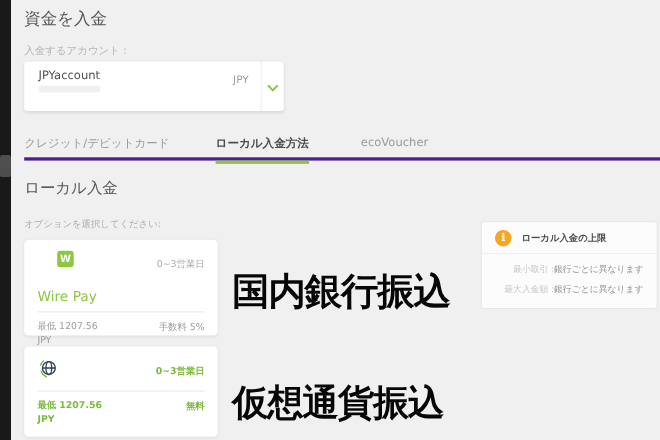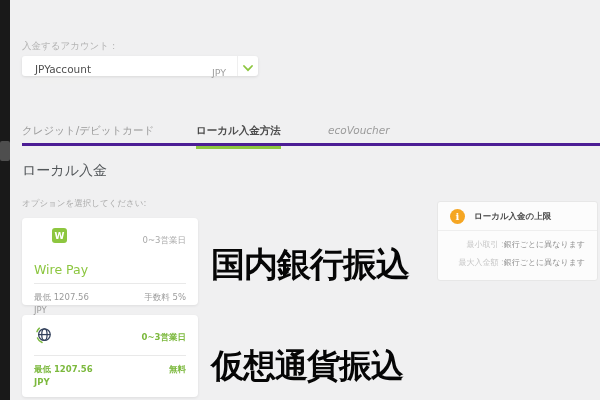--- a/index.html
+++ b/index.html
@@ -8,34 +8,34 @@
   #screen { position:relative; width:600px; height:400px; overflow:hidden; background:#f0f0f1; }
 
   
   .left-bar { position:absolute; left:0; top:0; width:10px; height:400px; background:#191919; }
   .left-bar .thumb { position:absolute; left:0; top:141px; width:10px; height:20px; background:#4e4e4e; border-radius:2px; }
 
   .page-title { position:absolute; left:22px; top:8px; font-size:15px; color:#53575a; }
   .account-label { position:absolute; left:22px; top:40px; font-size:9.5px; color:#b4b4b4; }
 
   
-  .dropdown { position:absolute; left:22px; top:56px; width:236px; height:20px; background:#fff;
+  .dropdown { position:absolute; left:22px; top:56px; width:236px; height:45px; background:#fff;
               border-radius:3px; box-shadow:0 1px 3px rgba(0,0,0,0.10); display:flex; }
   .dd-main { position:relative; flex:1; }
   .dd-name { position:absolute; left:13px; top:7px; font-size:10.5px; font-weight:500; color:#4f4f4f; }
   .dd-redacted { position:absolute; left:13px; top:22px; width:56px; height:6px; background:#f0f0f0; border-radius:2px; }
   .dd-currency { position:absolute; right:11px; top:11px; font-size:9.5px; color:#9e9e9e; }
   .dd-caret { width:21px; border-left:1px solid #efefef; display:flex; align-items:center; justify-content:center; }
 
   
   .tabs { position:absolute; left:22px; top:121px; width:578px; height:25px; border-bottom:3px solid #4c1d95; }
   .tab { position:absolute; top:3px; font-size:10.5px; color:#9a9a9a; height:22px; cursor:pointer; }
   .tab-1 { left:0; }
   .tab-2 { left:174px; color:#4c4c4c; font-weight:600; }
-  .tab-3 { left:306px;font-style:italic; }
+  .tab-3 { left:306px; }
   .tab-2::after { content:""; position:absolute; left:0; right:0; bottom:-3px; height:3px; background:#8dc63f; }
 
   .section-title { position:absolute; left:22px; top:162px; font-size:14px; color:#53575a; }
   .options-hint { position:absolute; left:22px; top:198px; font-size:8.5px; color:#ababab;text-align:center; }
 
   
   .card { position:absolute; left:22px; width:176px; background:#fff; border-radius:4px;
           box-shadow:0 1px 3px rgba(0,0,0,0.08); }
   .card-1 { top:218px; height:87px; }
   .card-2 { top:315px; height:82px; }
@@ -78,20 +78,21 @@
 </style>
 </head>
 <body>
 
 <div id="screen">
 
   <div class="left-bar">
     <div class="thumb"></div>
   </div>
 
+  <div class="page-title">資金を入金</div>
   <div class="account-label">入金するアカウント :</div>
 
   <div class="dropdown">
     <div class="dd-main">
       <div class="dd-name">JPYaccount</div>
       <div class="dd-redacted"></div>
       <div class="dd-currency">JPY</div>
     </div>
     <div class="dd-caret">
       <span>

